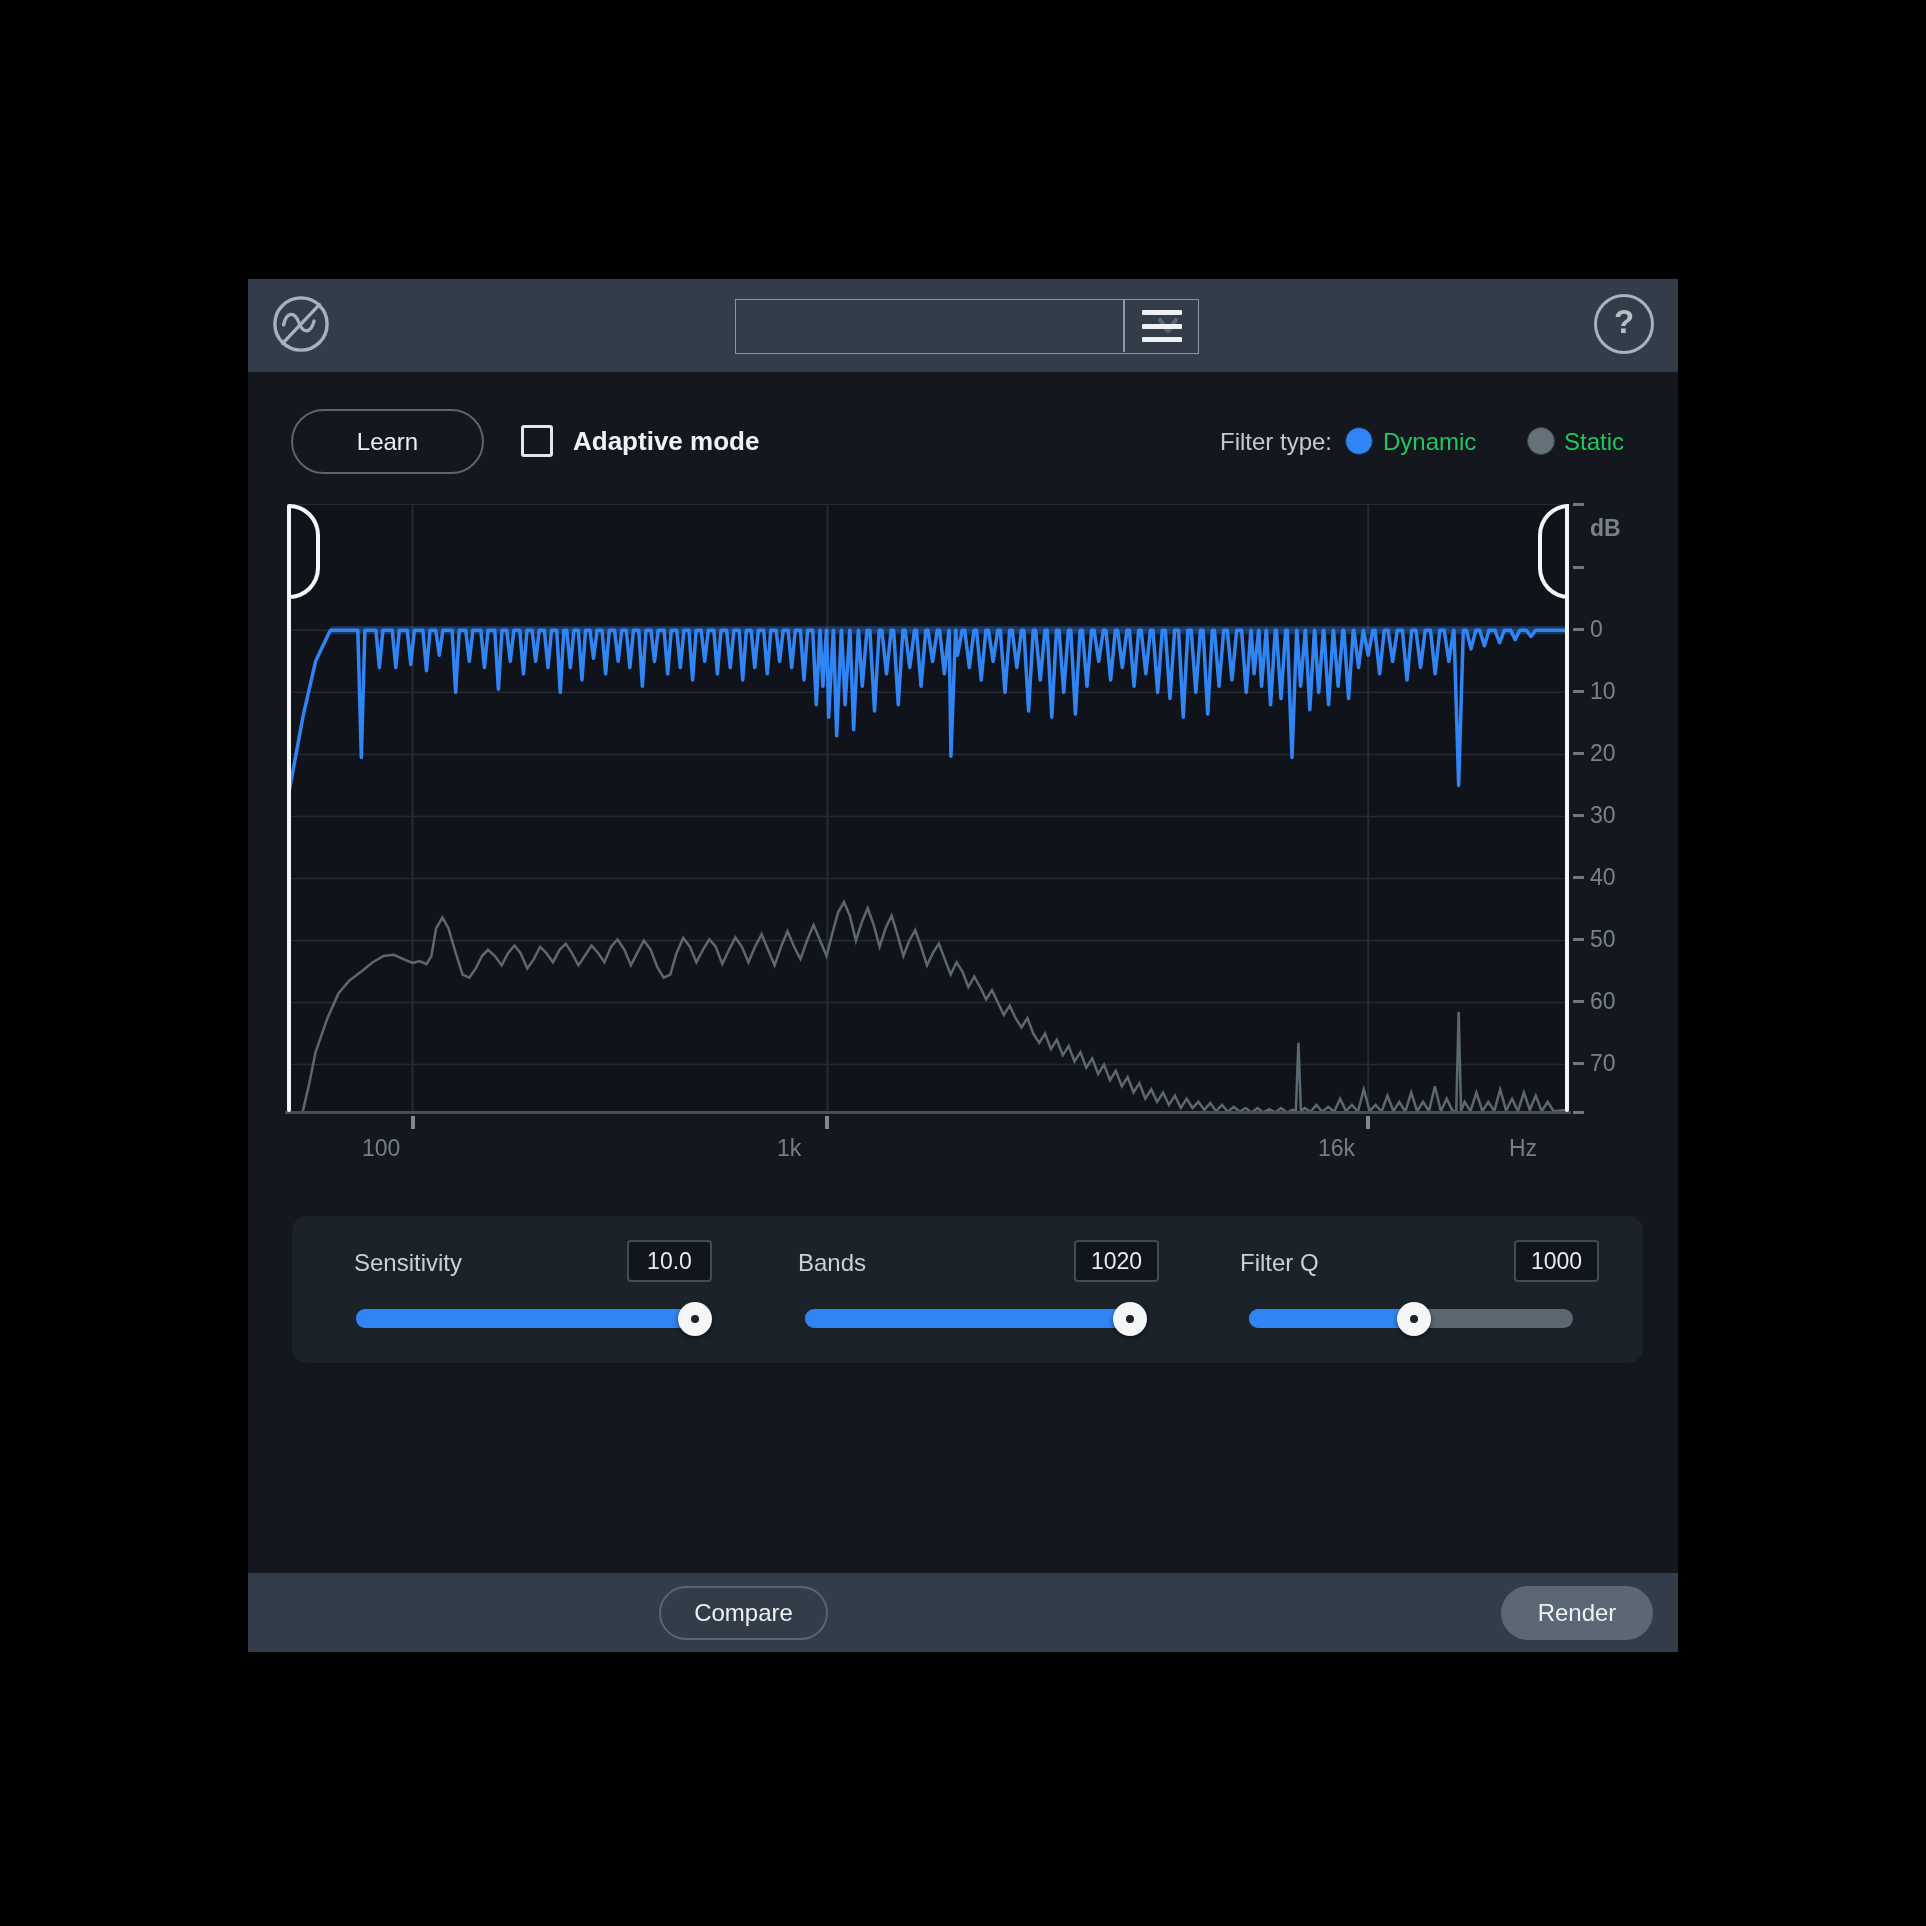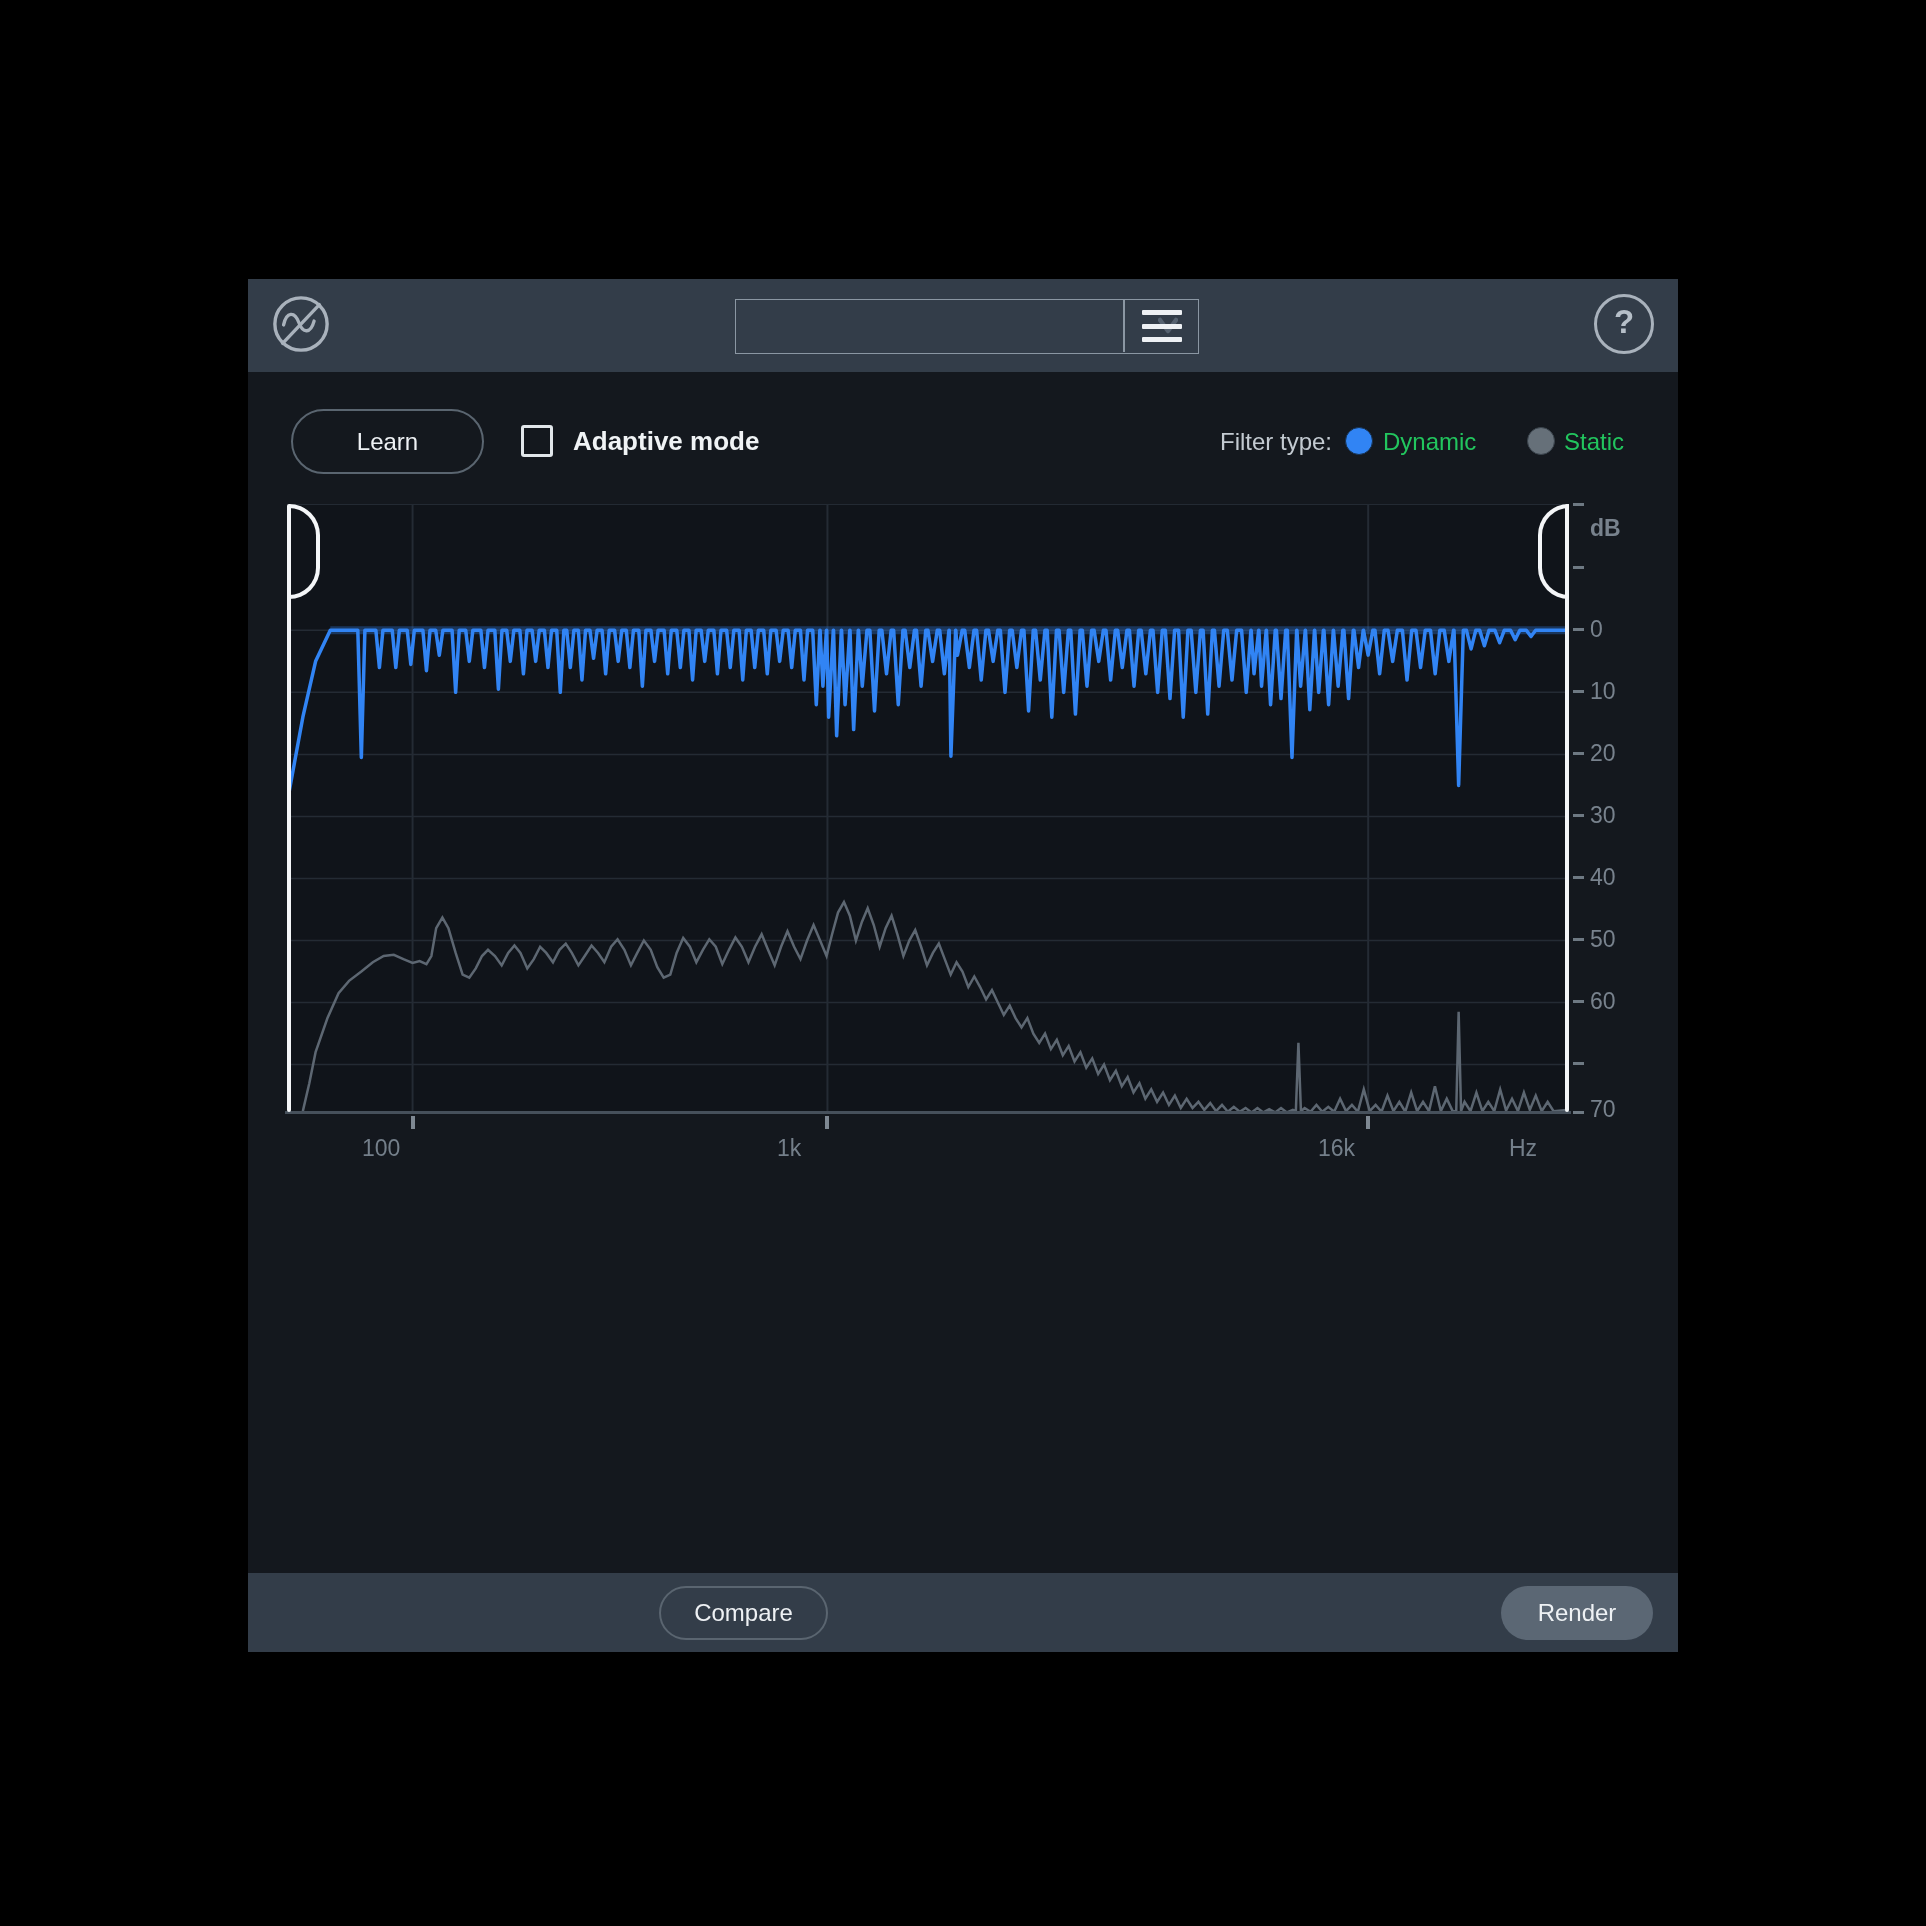--- a/index.html
+++ b/index.html
@@ -146,33 +146,53 @@
         <div class="ytick-label" style="left: 1342px; top: 461px;">20</div>
         <div class="ytick-dash" style="left: 1325px; top: 535px;"></div>
         <div class="ytick-label" style="left: 1342px; top: 523px;">30</div>
         <div class="ytick-dash" style="left: 1325px; top: 597px;"></div>
         <div class="ytick-label" style="left: 1342px; top: 585px;">40</div>
         <div class="ytick-dash" style="left: 1325px; top: 659px;"></div>
         <div class="ytick-label" style="left: 1342px; top: 647px;">50</div>
         <div class="ytick-dash" style="left: 1325px; top: 721px;"></div>
         <div class="ytick-label" style="left: 1342px; top: 709px;">60</div>
         <div class="ytick-dash" style="left: 1325px; top: 783px;"></div>
-        <div class="ytick-label" style="left: 1342px; top: 817px;">70</div>
+        <div class="ytick-label" style="left: 1342px; top: 771px;">70</div>
         <div class="ytick-dash" style="left: 1325px; top: 832px;"></div>
       </div>
     <div id="xticks">
         <div class="xtick-dash" style="left: 163px; top: 837px;"></div>
         <div class="xtick-label" style="left: 114px; top: 856px;">100</div>
         <div class="xtick-dash" style="left: 577px; top: 837px;"></div>
         <div class="xtick-label" style="left: 529px; top: 856px;">1k</div>
         <div class="xtick-dash" style="left: 1118px; top: 837px;"></div>
         <div class="xtick-label" style="left: 1070px; top: 856px;">16k</div>
         <div class="xtick-label" style="left: 1261px; top: 856px;">Hz</div>
       </div>
 
+    <div id="panel">
+        <div class="sl-label" style="left: 62px;">Sensitivity</div>
+        <div class="sl-box" style="left: 335px;">10.0</div>
+        <div class="sl-track" style="left: 64px; width: 353px;">
+          <div class="sl-fill" style="width: 339px;"></div>
+          <div class="sl-thumb" style="left: 322px;"></div>
+        </div>
+        <div class="sl-label" style="left: 506px;">Bands</div>
+        <div class="sl-box" style="left: 782px;">1020</div>
+        <div class="sl-track" style="left: 513px; width: 335px;">
+          <div class="sl-fill" style="width: 325px;"></div>
+          <div class="sl-thumb" style="left: 308px;"></div>
+        </div>
+        <div class="sl-label" style="left: 948px;">Filter Q</div>
+        <div class="sl-box" style="left: 1222px;">1000</div>
+        <div class="sl-track" style="left: 957px; width: 324px;">
+          <div class="sl-fill" style="width: 165px;"></div>
+          <div class="sl-thumb" style="left: 148px;"></div>
+        </div>
+      </div>
 
     <div id="bottombar" class="bar">
       <div id="btn-compare" class="pill">Compare</div>
       <div id="btn-render">Render</div>
     </div>
   </div>
 </div>
 
 
 </body></html>

